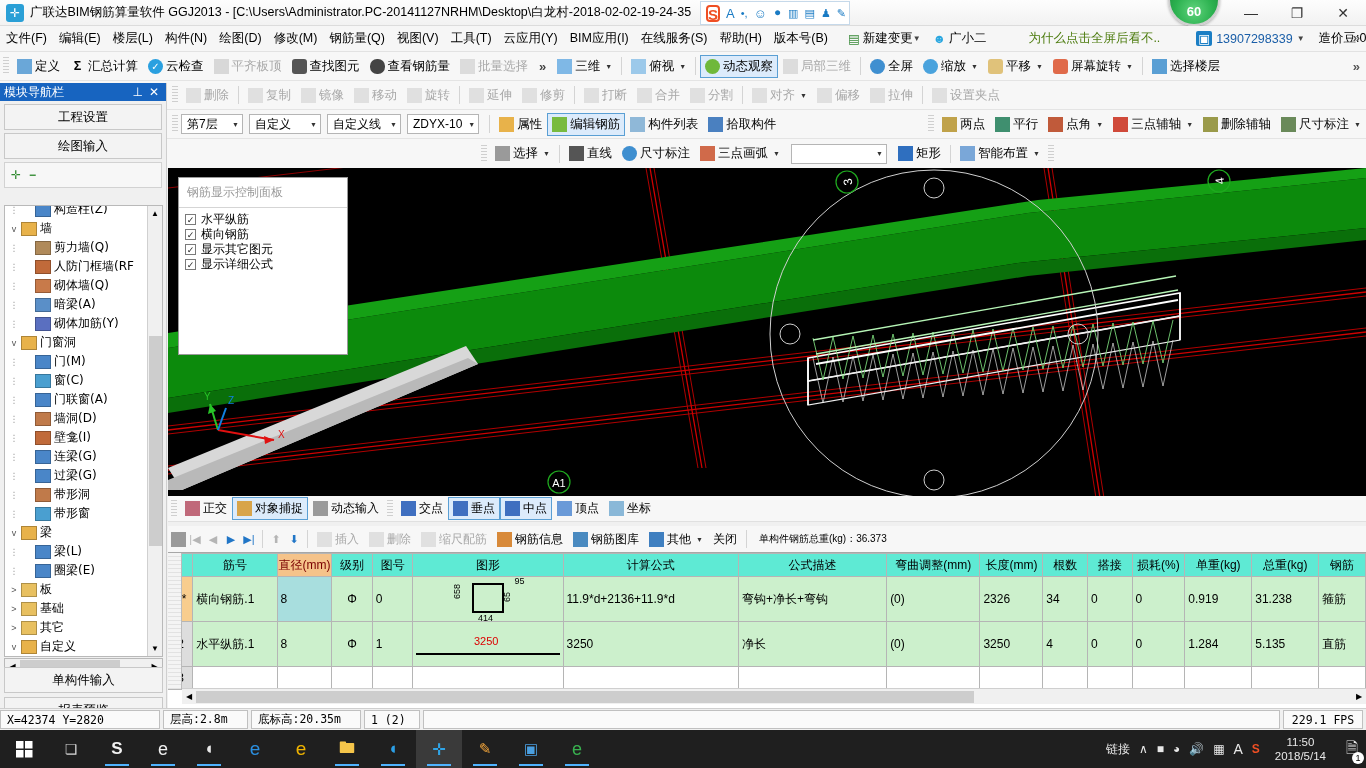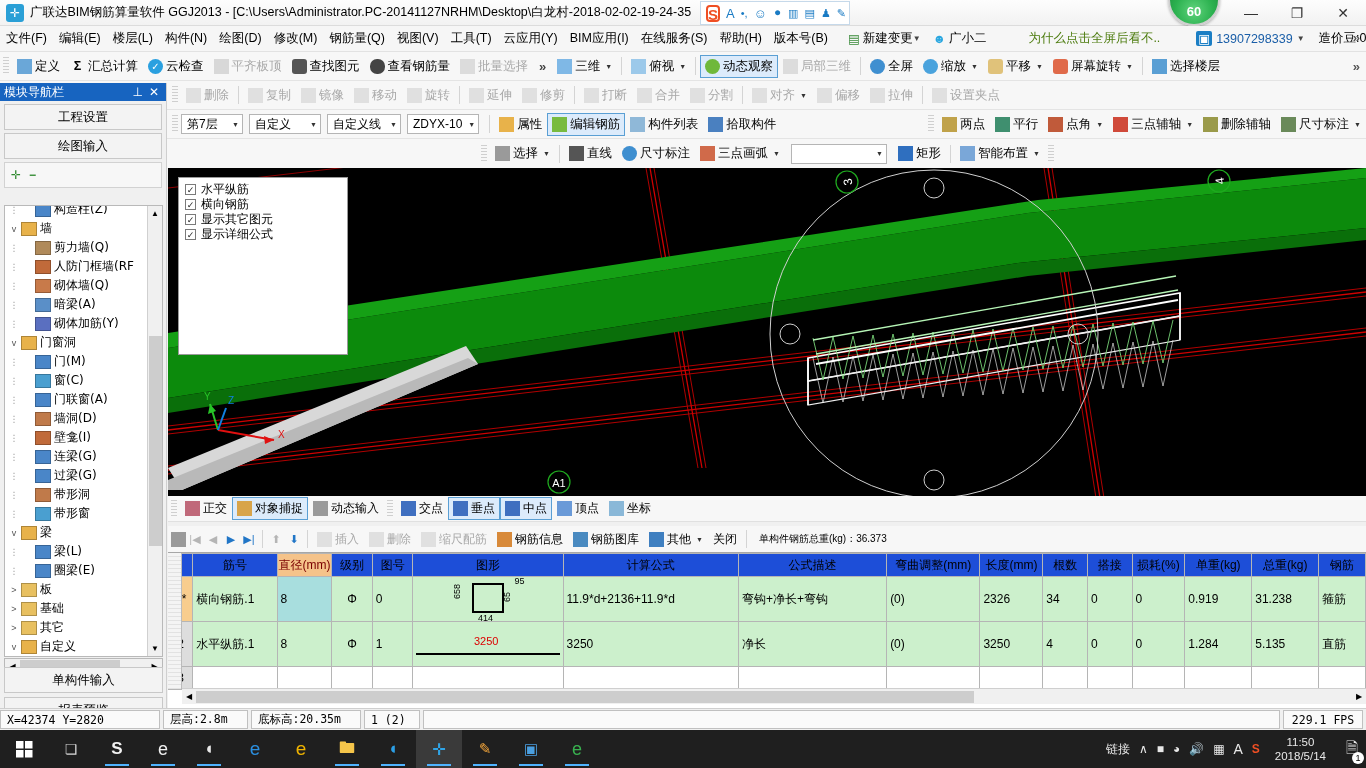--- a/index.html
+++ b/index.html
@@ -141,21 +141,21 @@
   .editbar{ position:absolute; left:168px; top:526px; width:1198px; height:26px;
             background:#f7f7f7; display:flex; align-items:center; white-space:nowrap; }
   .editbar .nav{ width:18px;text-align:center;color:#2176c7;font-size:11px;}
   .editbar .nav.dis{ color:#b5b5b5; }
   .total{ font-size:10px; margin-left:8px;}
 
   
   .tablewrap{ position:absolute; left:168px; top:552px; width:1198px; height:156px;
               background:#fff; border-top:1px solid #a7a7a7;}
   table{ border-collapse:collapse; font-size:12px; width:1198px; table-layout:fixed;}
-  th{ background:#1d4ed8; border:1px solid #b5b5b5; font-weight:normal; height:23px;
+  th{ background:#5eead4; border:1px solid #b5b5b5; font-weight:normal; height:23px;
       font-size:12px; }
   th.hl{ background:#f5c38a; color:#7a0000; }
   td{ border:1px solid #b5b5b5; height:45px; padding:0 3px; vertical-align:middle;
       background:#ccf0cc; }
   td.idx{ background:#f8cd8e; text-align:center; }
   td.idx2{ background:#ddd; text-align:center;}
   td.cyan{ background:#a8dede; }
   td.empty{ background:#fff; height:23px;}
   .gutter{ position:absolute; left:168px; top:552px; width:14px; height:156px;
            background:repeating-linear-gradient(to bottom,#f4f4f4 0 3px,#e2e2e2 3px 4px);
@@ -807,20 +807,21 @@
         <line x1="50" y1="262" x2="58" y2="240" stroke="#1080e0"></line>
         <polygon points="106,272 96,268 97,276" fill="#e01010" stroke="none"></polygon>
         <polygon points="42,236 40,246 48,243" fill="#28c428" stroke="none"></polygon>
       </g>
       <text x="110" y="270" fill="#e01010" font-size="10" font-family="Liberation Sans, sans-serif">X</text>
       <text x="36" y="232" fill="#28c428" font-size="10" font-family="Liberation Sans, sans-serif">Y</text>
       <text x="60" y="236" fill="#1080e0" font-size="10" font-family="Liberation Sans, sans-serif">Z</text>
     </svg>
 
     <div class="panel">
+      <div class="panel-h">钢筋显示控制面板</div>
       <div class="panel-b">
         <div class="chkrow">
           <span class="chk">✓</span>
           <span>水平纵筋</span>
         </div>
         <div class="chkrow">
           <span class="chk">✓</span>
           <span>横向钢筋</span>
         </div>
         <div class="chkrow">

